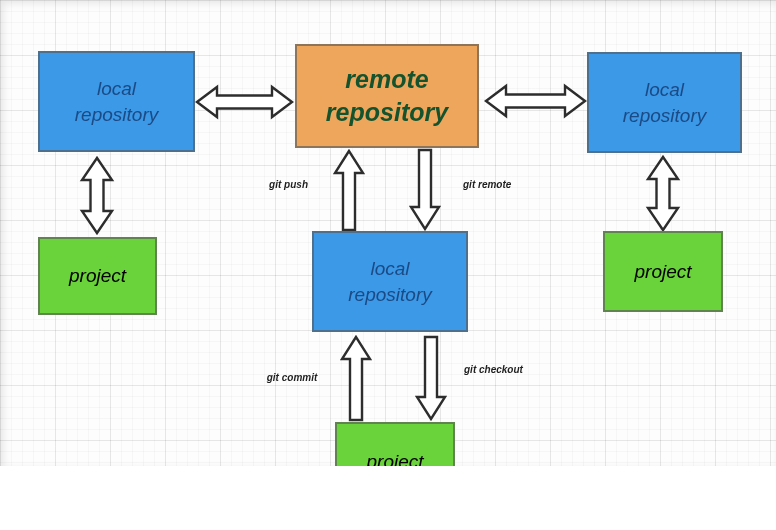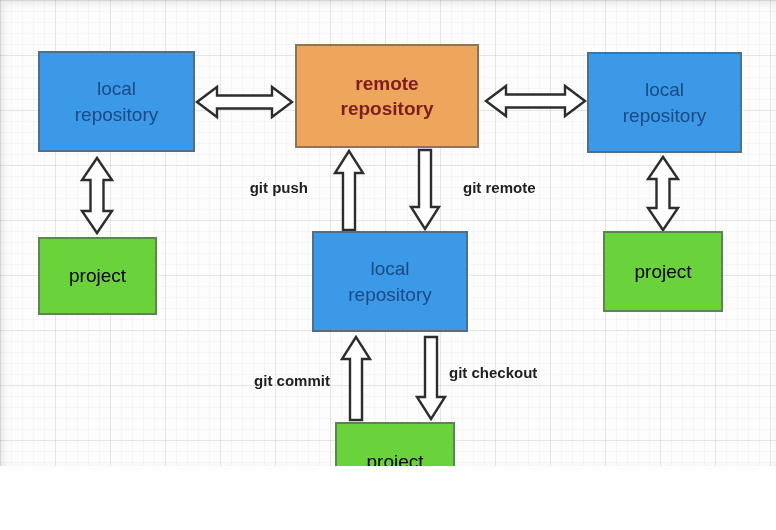--- a/index.html
+++ b/index.html
@@ -8,35 +8,36 @@
     width:776px;height:466px;
     overflow:hidden;
     font-family:"Liberation Sans", sans-serif;
     background-color:#fdfdfd;
     background-image:
       repeating-linear-gradient(to right,  rgba(0,0,0,0.065) 0 1px, transparent 1px 55px),
       repeating-linear-gradient(to bottom, rgba(0,0,0,0.065) 0 1px, transparent 1px 55px),
       repeating-linear-gradient(to right,  rgba(0,0,0,0.028) 0 1px, transparent 1px 11px),
       repeating-linear-gradient(to bottom, rgba(0,0,0,0.028) 0 1px, transparent 1px 11px);
     box-shadow: inset 3px 3px 8px rgba(0,0,0,0.10);
+    font-style: italic;
   }
   .node{
     position:absolute;
     display:flex;align-items:center;justify-content:center;
     text-align:center;
     border:2px solid rgba(90,90,90,0.65);
     box-sizing:border-box;
     line-height:1.32;
   }
   .node-blue{ background:#3b99e8; color:#1b4a85; font-size:19px; }
-  .node-orange{ background:#eda65b; color:#7f1d1d; font-size:19px; font-weight:bold; }
+  .node-orange{ background:#eda65b; color:#14532d; font-size:25px; font-weight:bold; }
   .node-green{ background:#6ad23a; color:#000000; font-size:19px; }
   .edge-label{
     position:absolute;
-    font-size:15px;font-weight:bold;color:#1f1f1f;
+    font-size:10px;font-weight:bold;color:#1f1f1f;
     white-space:nowrap;
   }
   #arrow-layer{position:absolute;left:0;top:0;}
   #arrow-layer polygon{
     fill:#ffffff;
     stroke:#2d2d2d;
     stroke-width:2.4;
     stroke-linejoin:miter;
   }
   .watermark{
@@ -111,16 +112,16 @@
     <div>project</div>
   </div>
 
   <div class="node node-green" style="left:335px;top:422px;width:120px;height:80px">
     <div>project</div>
   </div>
 
   <div class="edge-label" style="left:238px;top:179px;width:70px;text-align:right">git push</div>
   <div class="edge-label" style="left:463px;top:179px">git remote</div>
   <div class="edge-label" style="left:246px;top:372px;width:92px;text-align:center">git commit</div>
-  <div class="edge-label" style="left:449px;top:364px">git checkout</div>
+  <div class="edge-label" style="left:464px;top:364px">git checkout</div>
 
 
 </div>
 
 </body></html>

